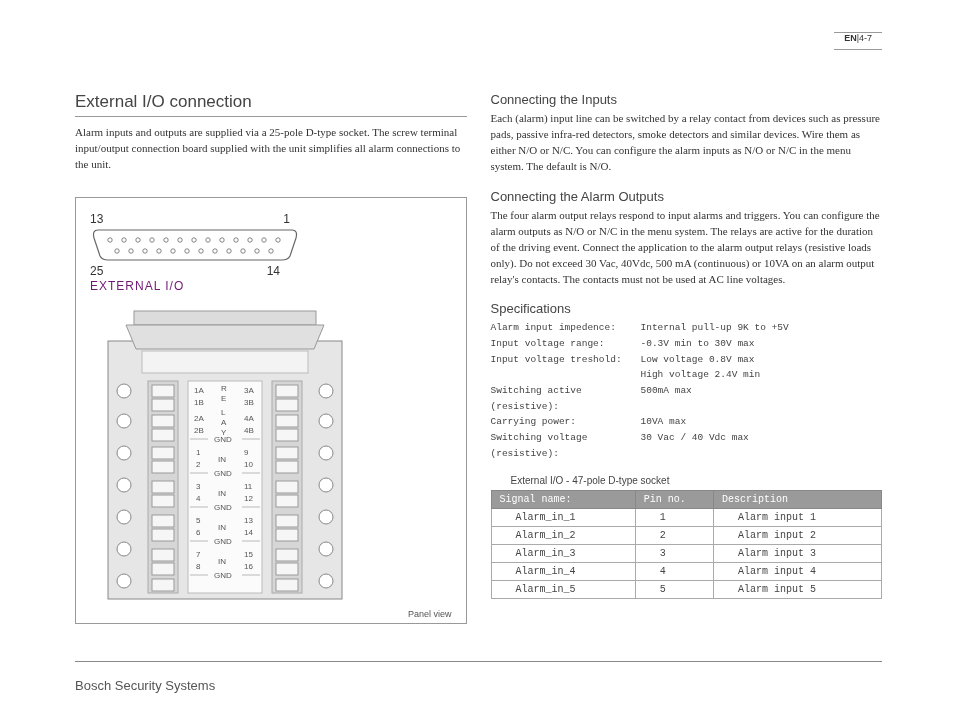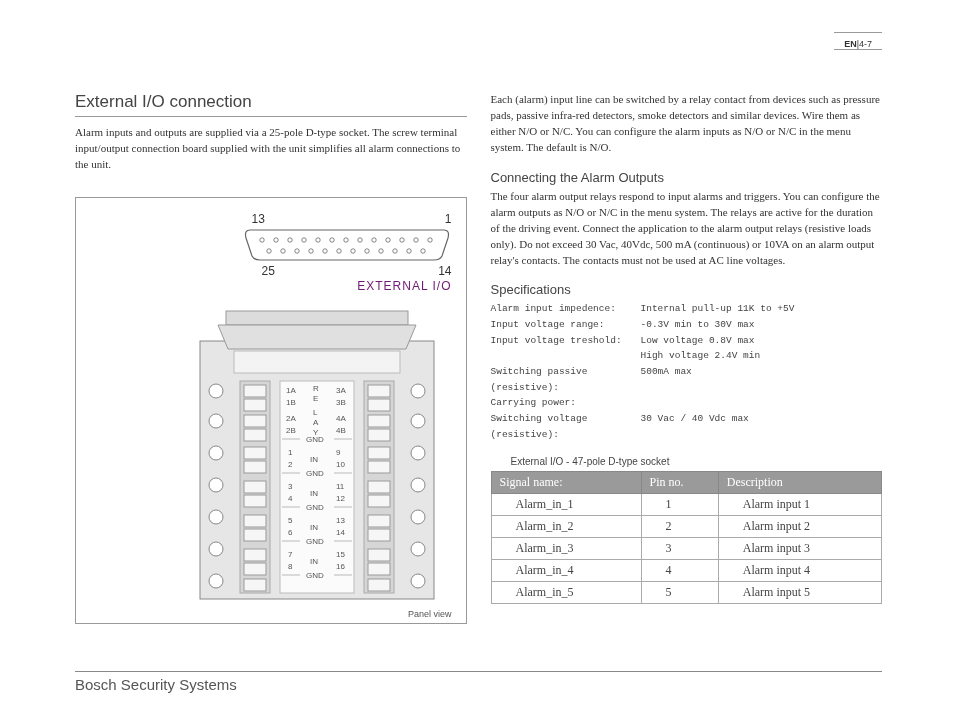--- a/index.html
+++ b/index.html
@@ -29,21 +29,21 @@
     align-items: flex-start;
     padding: 0 10px;
     flex: 1;
     margin-top: 39px;
   }
   .header-left b { font-weight: bold; margin-right: 3px; }
   .header-right {
     background: #fff;
     color: #333;
     display: flex;
-    align-items: flex-end;
+    align-items: flex-start;
     padding: 0 10px;
     border-top: 1px solid #9a9a9a;
     border-bottom: 1px solid #9a9a9a;
   }
   .header-right b { font-weight: bold; }
   .page {
     position: absolute;
     top: 92px;
     left: 75px;
     right: 72px;
@@ -90,66 +90,66 @@
   .spec-value { flex: 1; }
   .spec-caption {
     font-family: Helvetica, Arial, sans-serif;
     font-size: 10px;
     color: #444;
     margin: 10px 0 4px 20px;
   }
   table.pin-table {
     width: 100%;
     border-collapse: collapse;
-    font-family: Liberation Serif, serif;
-    font-size: 12px;
+    font-family: Liberation Mono, monospace;
+    font-size: 10px;
   }
   table.pin-table th {
     background: #9a9a9a;
     color: #fff;
     font-weight: 400;
     text-align: left;
     padding: 3px 8px;
     border: 1px solid #888;
   }
   table.pin-table td {
     border: 1px solid #aaa;
     padding: 3px 24px;
     color: #444;
   }
   .footer {
     position: absolute;
     bottom: 22px;
     left: 75px;
     right: 72px;
     border-top: 1px solid #888;
-    padding-top: 4px;
-    font-family: Helvetica, Arial, sans-serif;
-    font-size: 15px;
+    padding-top: 16px;
+    font-family: Helvetica, Arial, sans-serif;
+    font-size: 13px;
     color: #555;
   }
 
   
   .figure-box {
     border: 1px solid #999;
     margin-top: 24px;
     padding: 14px 14px 4px 14px;
     position: relative;
   }
   .figure-caption {
     text-align: right;
     font-family: Helvetica, Arial, sans-serif;
     font-size: 9px;
     color: #555;
     margin-top: 4px;
   }
   .connector-wrap {
     display: flex;
     flex-direction: column;
-    align-items: flex-end;
+    align-items: flex-start;
   }
   .db25-labels {
     width: 200px;
     display: flex;
     justify-content: space-between;
     font-family: Helvetica, Arial, sans-serif;
     font-size: 12px;
     color: #333;
   }
   .db25 {
@@ -361,53 +361,55 @@
             <text x="128" y="259">IN</text>
           </svg>
         </div>
       </div>
       <div class="figure-caption">Panel view</div>
     </div>
   </div>
 
   <div class="col col-right">
     <div class="right-block">
+      <h3 class="sub-title">Connecting the Inputs</h3>
       <p class="body">Each (alarm) input line can be switched by a relay contact from devices such as pressure pads, passive infra-red detectors, smoke detectors and similar devices. Wire them as either N/O or N/C. You can configure the alarm inputs as N/O or N/C in the menu system. The default is N/O.</p>
     </div>
 
     <div class="right-block">
       <h3 class="sub-title">Connecting the Alarm Outputs</h3>
       <p class="body">The four alarm output relays respond to input alarms and triggers. You can configure the alarm outputs as N/O or N/C in the menu system. The relays are active for the duration of the driving event. Connect the application to the alarm output relays (resistive loads only). Do not exceed 30 Vac, 40Vdc, 500 mA (continuous) or 10VA on an alarm output relay's contacts. The contacts must not be used at AC line voltages.</p>
     </div>
 
     <div class="right-block">
       <h3 class="sub-title">Specifications</h3>
       <div id="spec-rows">
           <div class="spec-row">
             <div class="spec-label">Alarm input impedence:</div>
-            <div class="spec-value">Internal pull-up 11K to +5V</div>
+            <div class="spec-value">Internal pull-up 9K to +5V</div>
           </div>
           <div class="spec-row">
             <div class="spec-label">Input voltage range:</div>
             <div class="spec-value">-0.3V min to 30V max</div>
           </div>
           <div class="spec-row">
             <div class="spec-label">Input voltage treshold:</div>
             <div class="spec-value">Low voltage 0.8V max</div>
           </div>
           <div class="spec-row">
             <div class="spec-label"></div>
             <div class="spec-value">High voltage 2.4V min</div>
           </div>
           <div class="spec-row">
-            <div class="spec-label">Switching passive (resistive):</div>
+            <div class="spec-label">Switching active (resistive):</div>
             <div class="spec-value">500mA max</div>
           </div>
           <div class="spec-row">
             <div class="spec-label">Carrying power:</div>
+            <div class="spec-value">10VA max</div>
           </div>
           <div class="spec-row">
             <div class="spec-label">Switching voltage (resistive):</div>
             <div class="spec-value">30 Vac / 40 Vdc max</div>
           </div>
         </div>
     </div>
 
     <div>
       <div class="spec-caption">External I/O - 47-pole D-type socket</div>

